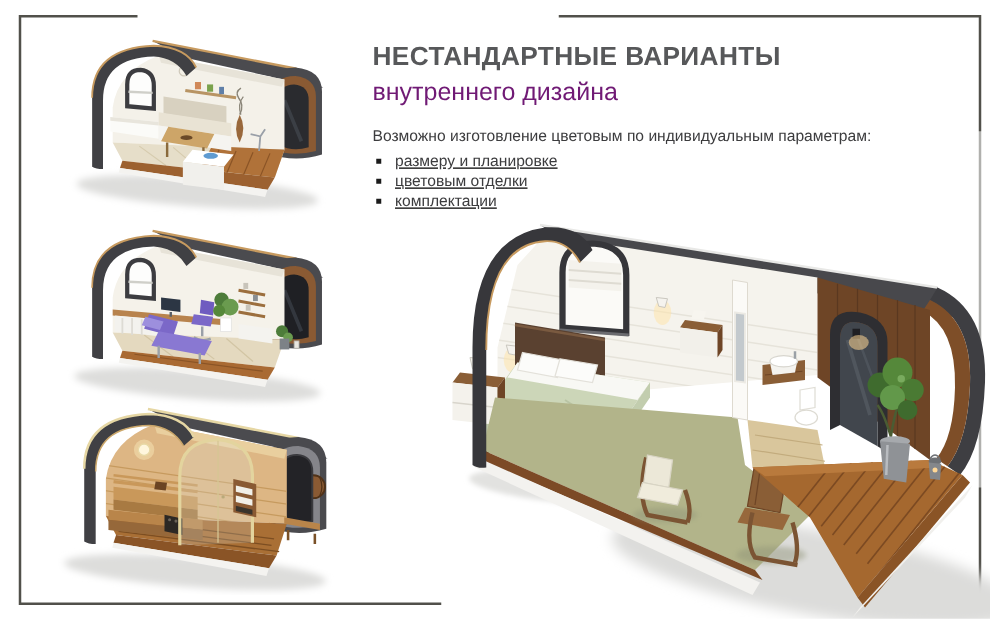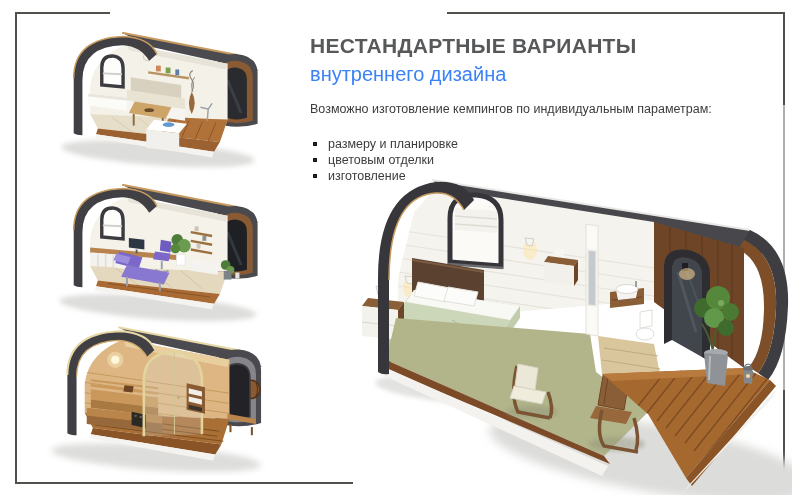--- a/index.html
+++ b/index.html
@@ -9,31 +9,31 @@
     font-family:"Liberation Sans", sans-serif;
   }
   .slide-border{
     position:absolute;left:15px;top:12px;width:770px;height:472px;
     border:2px solid #51504a;z-index:1;box-sizing:border-box;
   }
   .border-patch{position:absolute;background:#ffffff;z-index:2;}
   .patch-top{left:110px;top:6px;width:337px;height:14px;}
   .patch-bottom{left:353px;top:477px;width:337px;height:16px;}
   .patch-right{left:779px;top:105px;width:12px;height:285px;background:rgba(255,255,255,0.55);}
-  .textblock{position:absolute;left:310px;top:34px;width:440px;z-index:4;}
+  .textblock{position:absolute;left:298px;top:34px;width:440px;z-index:4;}
   .title{
     font-size:21px;font-weight:700;color:#57585a;letter-spacing:0.3px;margin:0;
   }
   .subtitle{
-    font-size:20px;font-weight:400;color:#3b82f6;margin:5px 0 0 0;
+    font-size:20px;font-weight:400;color:#701a75;margin:5px 0 0 0;
   }
   .intro{
     font-size:12.5px;color:#3c3c3e;margin:16px 0 0 0;
   }
-  ul.bullets{list-style:none;margin:20px 0 0 0;padding:0;}
+  ul.bullets{list-style:none;margin:5px 0 0 0;padding:0;text-decoration:underline;}
   ul.bullets li{
     position:relative;padding-left:18px;font-size:12.5px;color:#3c3c3e;
     line-height:16px;
   }
   ul.bullets li::before{
     content:"";position:absolute;left:3px;top:6px;width:4px;height:4px;background:#1b1b1b;
   }
   .ill{position:absolute;z-index:3;}
   .ill svg{display:block;width:100%;height:100%;}
 </style>
@@ -41,25 +41,25 @@
 <body>
 
 <div class="slide-border"></div>
 <div class="border-patch patch-top"></div>
 <div class="border-patch patch-bottom"></div>
 <div class="border-patch patch-right"></div>
 
 <div class="textblock">
   <h1 class="title">НЕСТАНДАРТНЫЕ ВАРИАНТЫ</h1>
   <h2 class="subtitle">внутреннего дизайна</h2>
-  <p class="intro">Возможно изготовление кемпингов по индивидуальным параметрам:</p>
+  <p class="intro">Возможно изготовление цветовым по индивидуальным параметрам:</p>
   <ul class="bullets">
     <li>размеру и планировке</li>
     <li>цветовым отделки</li>
-    <li>изготовление</li>
+    <li>комплектации</li>
   </ul>
 </div>
 
 <div class="ill" style="left:30px;top:24px;width:250px;height:150px;">
 <svg viewBox="0 0 250 155">
   <defs>
         <filter id="b1" x="-40%" y="-40%" width="180%" height="180%">
           <feGaussianBlur stdDeviation="3"></feGaussianBlur>
         </filter>
       </defs>

